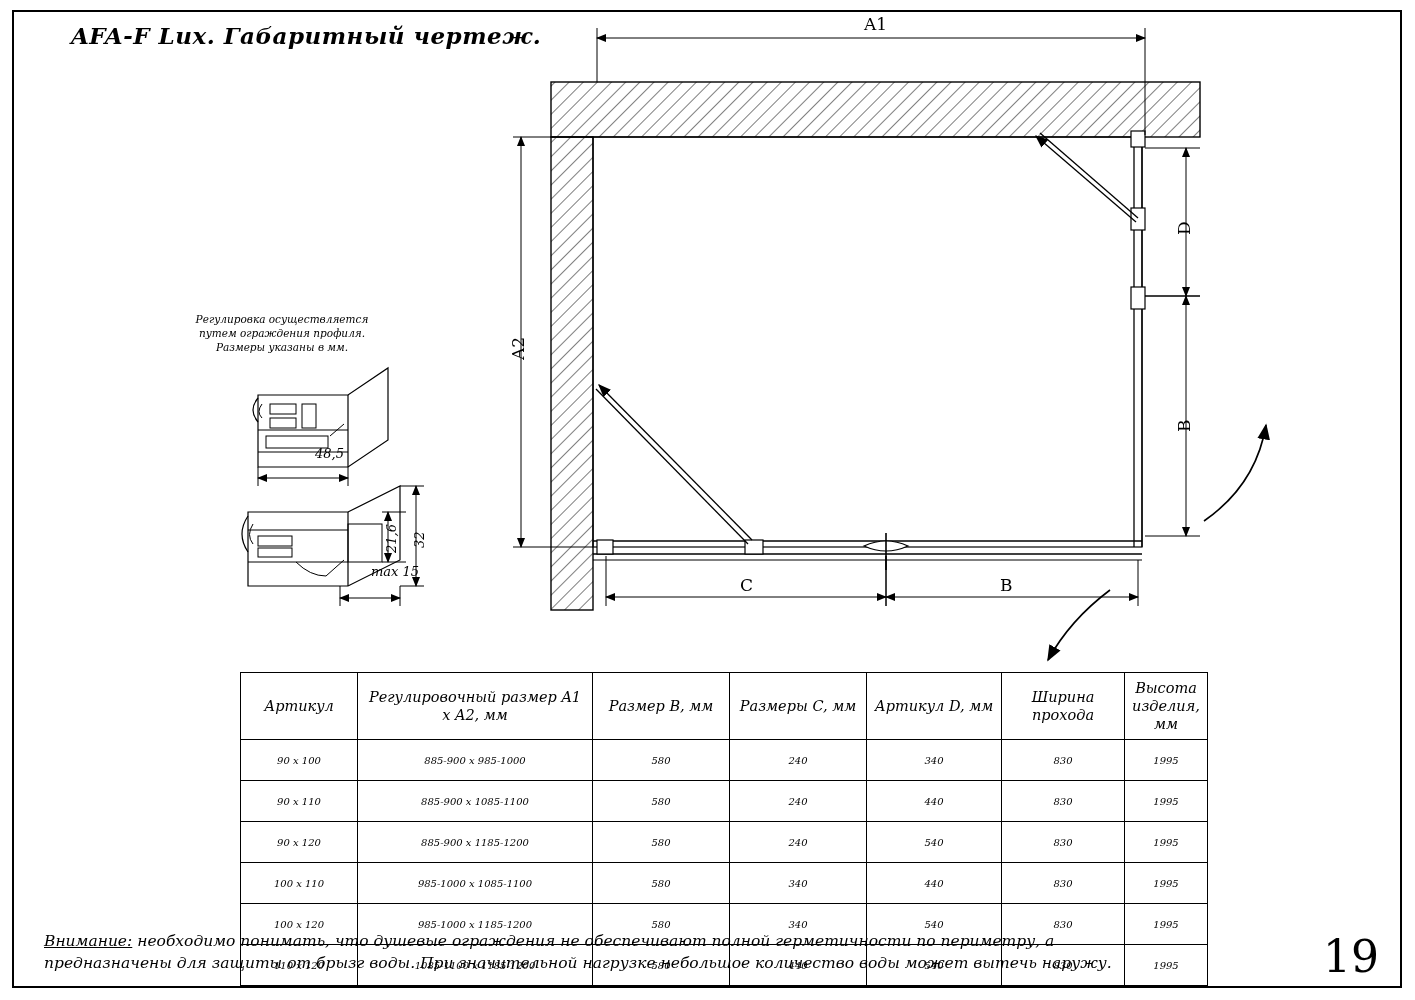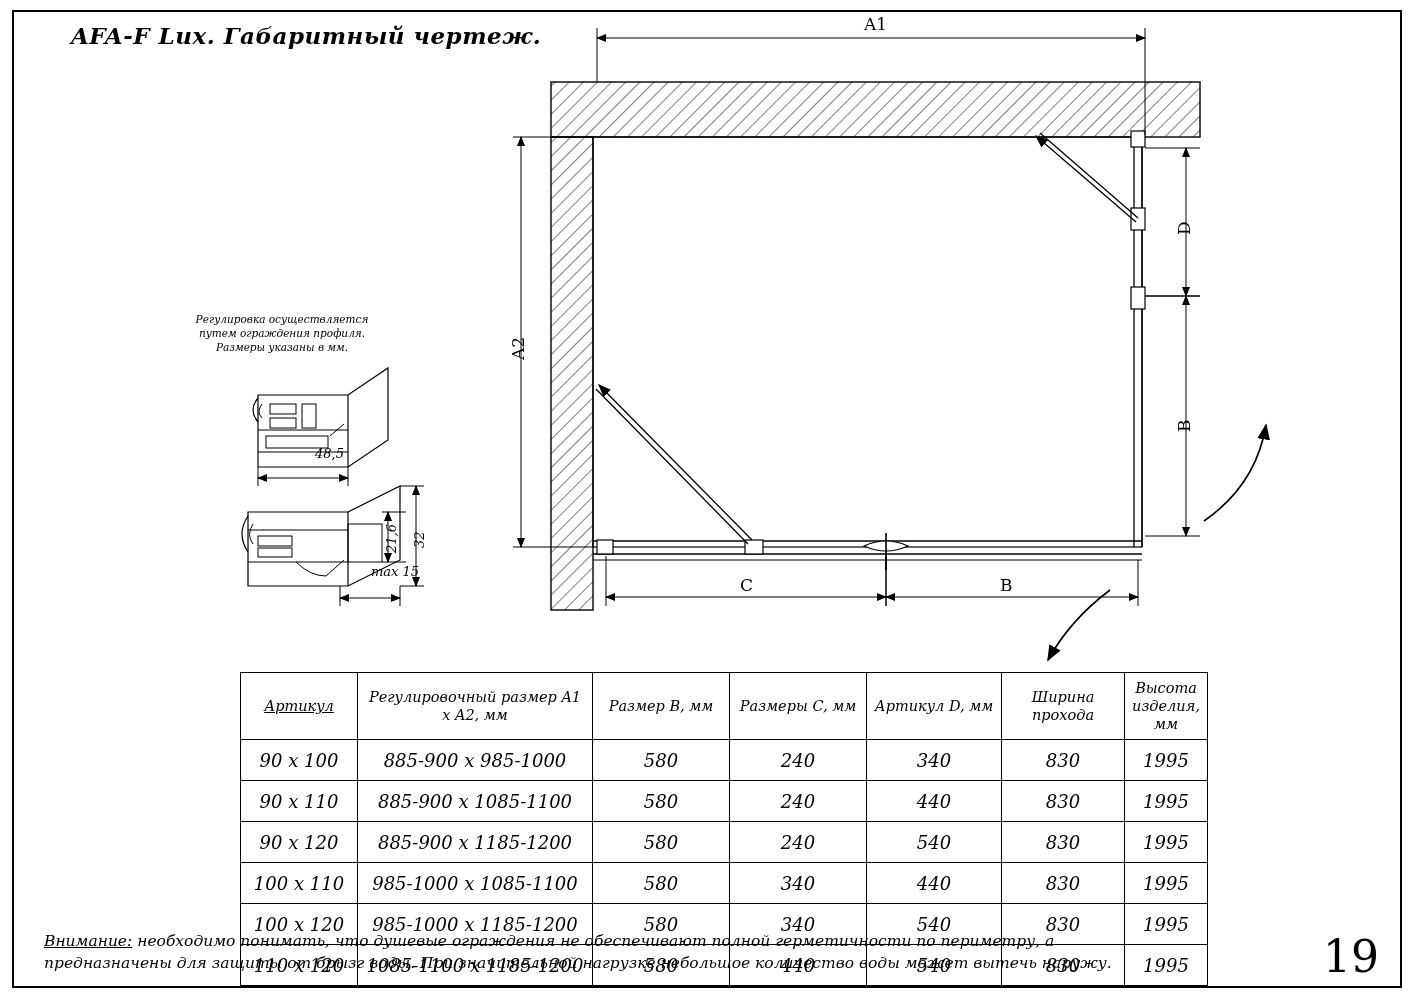--- a/index.html
+++ b/index.html
@@ -11,22 +11,22 @@
   .note{position:absolute;left:44px;top:930px;width:1130px;font-family:"DejaVu Serif",serif;font-style:italic;font-size:15.5px;line-height:1.45;color:#000;}
   .note u{text-decoration:underline;}
   .adjnote{position:absolute;left:182px;top:312px;width:200px;text-align:center;font-family:"DejaVu Serif",serif;font-style:italic;font-size:10.5px;line-height:1.35;color:#000;}
   svg{position:absolute;left:0;top:0;}
   .dimlbl{position:absolute;font-family:"DejaVu Serif",serif;font-size:17px;color:#000;}
   .dimlbl.sm{font-size:13px;}
   .vert{transform:rotate(-90deg);transform-origin:left top;}
   table.spec{position:absolute;left:240px;top:672px;border-collapse:collapse;font-family:"DejaVu Serif",serif;font-style:italic;color:#000;}
   table.spec th,table.spec td{border:1px solid #000;text-align:center;vertical-align:middle;}
   table.spec th{font-weight:normal;font-size:14.5px;line-height:1.25;padding:6px 6px;}
-  table.spec td{font-size:18px;padding:6px 4px;height:28px;}
-  .c0{width:104px;text-decoration:underline;}
+  table.spec td{font-size:10px;padding:6px 4px;height:28px;}
+  .c0{width:104px;}
   .c1{width:222px;}
   .c2{width:124px;}
   .c3{width:124px;}
   .c4{width:122px;}
   .c5{width:110px;}
   .c6{width:70px;}
 </style>
 </head>
 <body>
 

